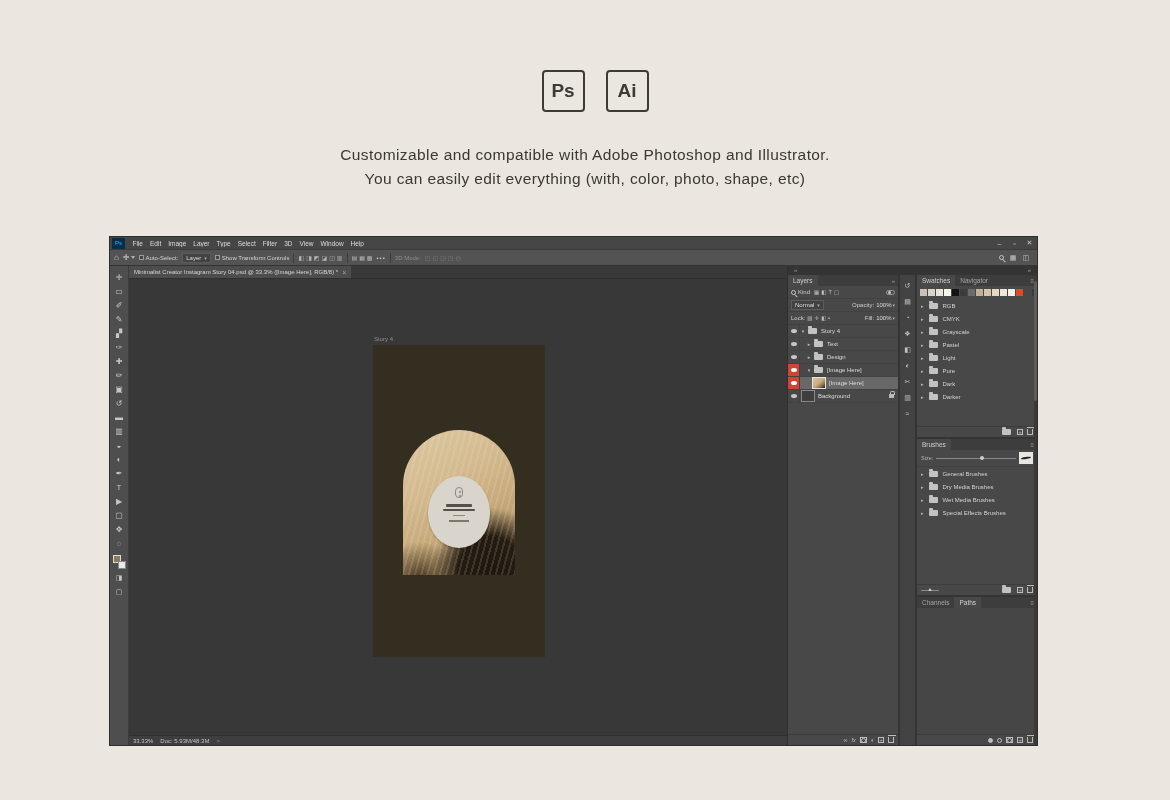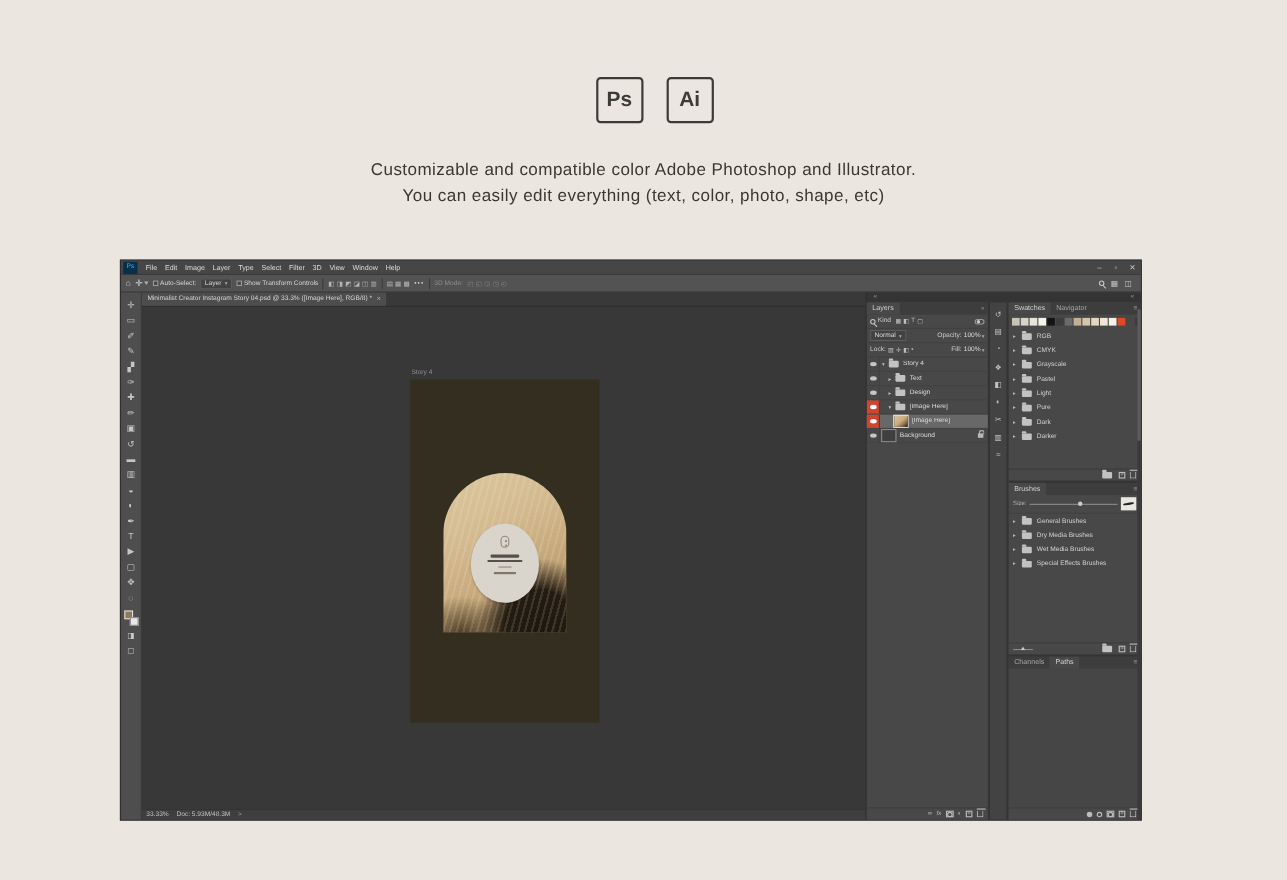--- a/index.html
+++ b/index.html
@@ -178,22 +178,22 @@
 <body>
 
 <div class="header">
   <div class="badges">
 
       <div class="badge">Ps</div>
 
       <div class="badge">Ai</div>
     </div>
   <div class="tagline">
-    <div>Customizable and compatible color Adobe Photoshop and Illustrator.</div>
-    <div>You can easily edit everything (text, color, photo, shape, etc)</div>
+    <div>Customizable and compatible with Adobe Photoshop and Illustrator.</div>
+    <div>You can easily edit everything (with, color, photo, shape, etc)</div>
   </div>
 </div>
 
 <div class="ps">
 
   <div class="titlebar">
     <span class="pslogo">Ps</span>
     <div class="menubar">
 
     <span>File</span>

